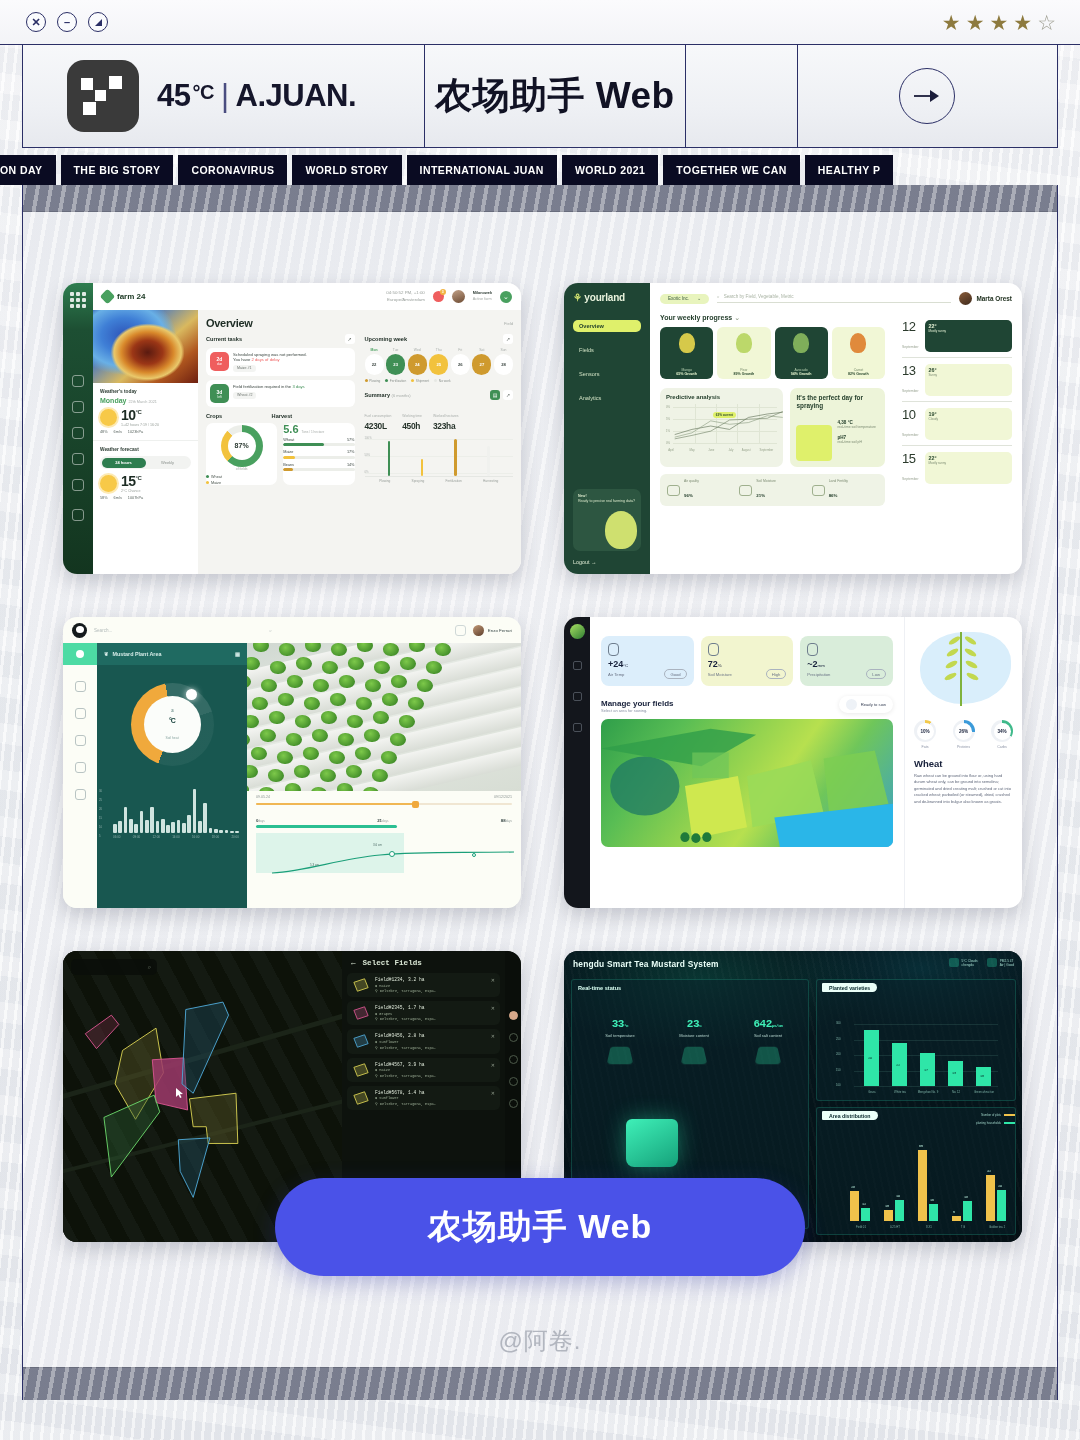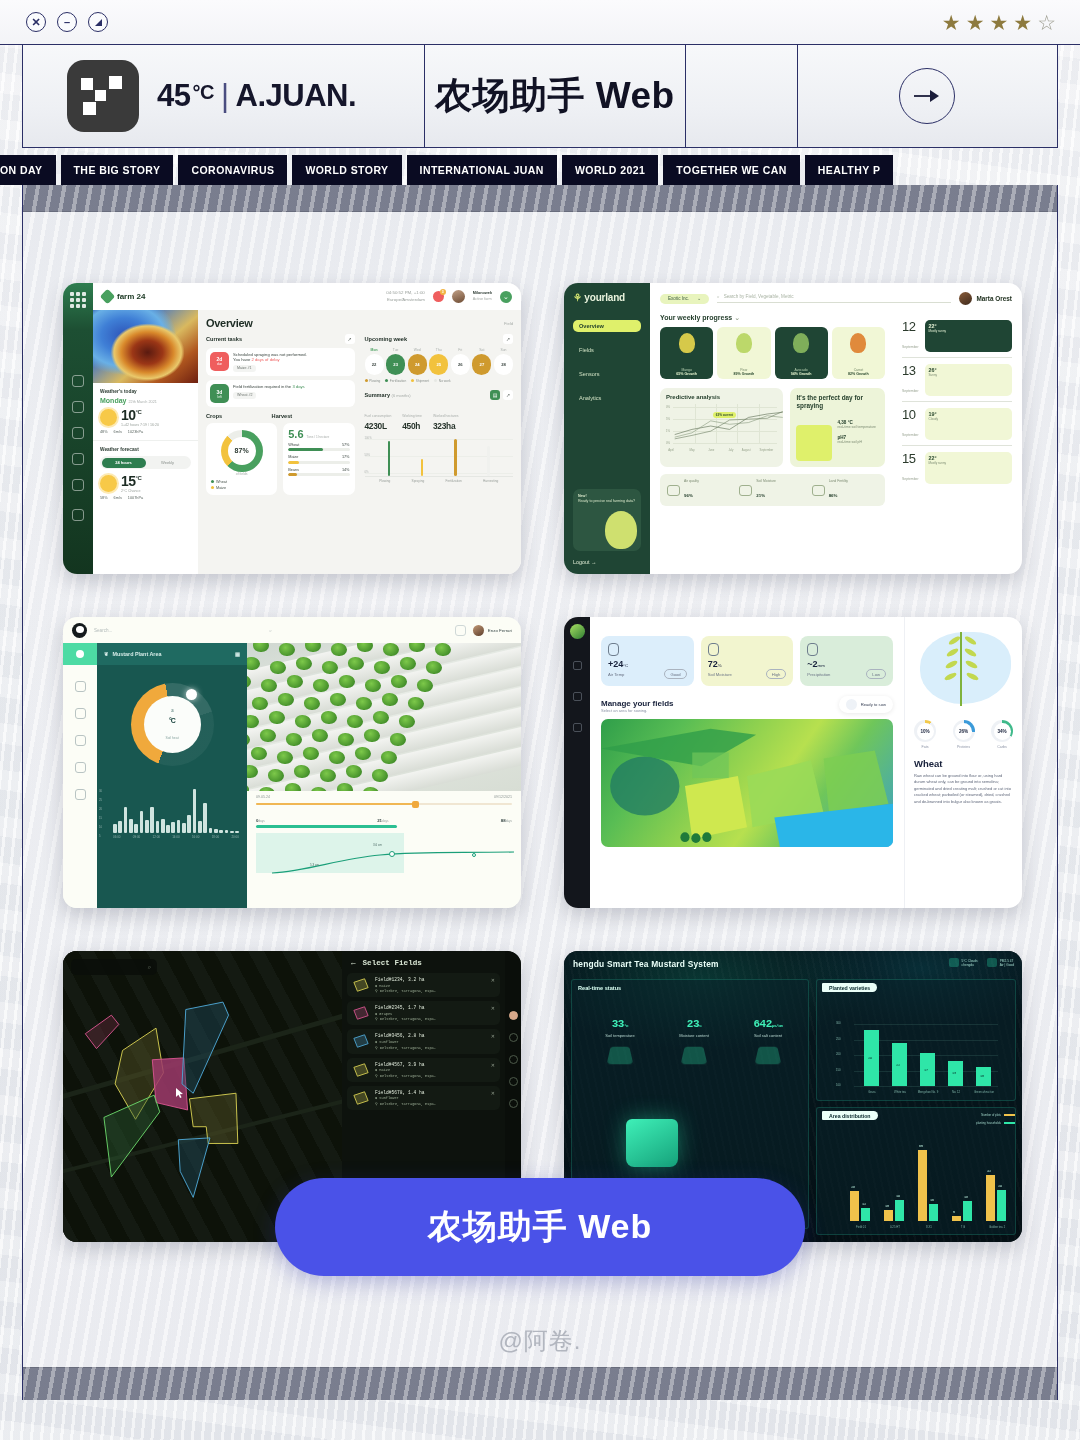--- a/index.html
+++ b/index.html
@@ -198,21 +198,21 @@
   .s1 .ttxt { font-size:4.2px; color:#3c4742; line-height:1.35; }
   .s1 .ttag { display:inline-block; margin-top:2.5px; background:#f3f4f2; border-radius:3px; padding:1px 4px; font-size:3.6px; color:#6d746f;}
   .s1 .week { display:flex; gap:2.4px; margin-top:2px; }
   .s1 .wcol { flex:1; text-align:center; }
   .s1 .wdl { font-size:3.4px; color:#a9aeab; margin-bottom:2px; }
   .s1 .wdl.on { color:#49a05f; font-weight:700; }
   .s1 .wpill { height:21px; border-radius:11px; background:#fff; display:flex;align-items:center;justify-content:center;font-size:4.2px;font-weight:700;color:#3c4742;}
   .s1 .legend { display:flex; gap:5px; margin-top:4px; font-size:3.2px; color:#8d938f; }
   .s1 .legend span { display:flex; align-items:center; gap:1.6px; }
   .s1 .ldot { width:3px;height:3px;border-radius:50%; }
-  .s1 .card { background:#fff; border-radius:7px; padding:5px; }
+  .s1 .card { background:#fff; border-radius:7px; }
   .s1 .donut { width:42px;height:42px;border-radius:50%; margin:2px auto 4px;
     background:conic-gradient(#49a05f 0 62%, #f2c23d 62% 88%, #eceee9 88% 100%);
     display:flex;align-items:center;justify-content:center; position:relative;}
   .s1 .donut::after{content:"";position:absolute;width:28px;height:28px;border-radius:50%;background:#fff;}
   .s1 .donut b{position:relative;z-index:2;font-size:7px;font-weight:800;color:#2c3a32;}
   .s1 .hv { font-size:11px;font-weight:800;color:#3f8f55; }
   .s1 .bar { height:3px; border-radius:2px; background:#eceee9; margin:1.5px 0 4px; overflow:hidden;}
   .s1 .bar i { display:block; height:100%; border-radius:2px; }
   .s1 .kpis { display:flex; gap:11px; margin:3px 0 4px; }
   .s1 .kpi b { display:block; font-size:8.4px; font-weight:800; color:#27342c; letter-spacing:-.3px;}

